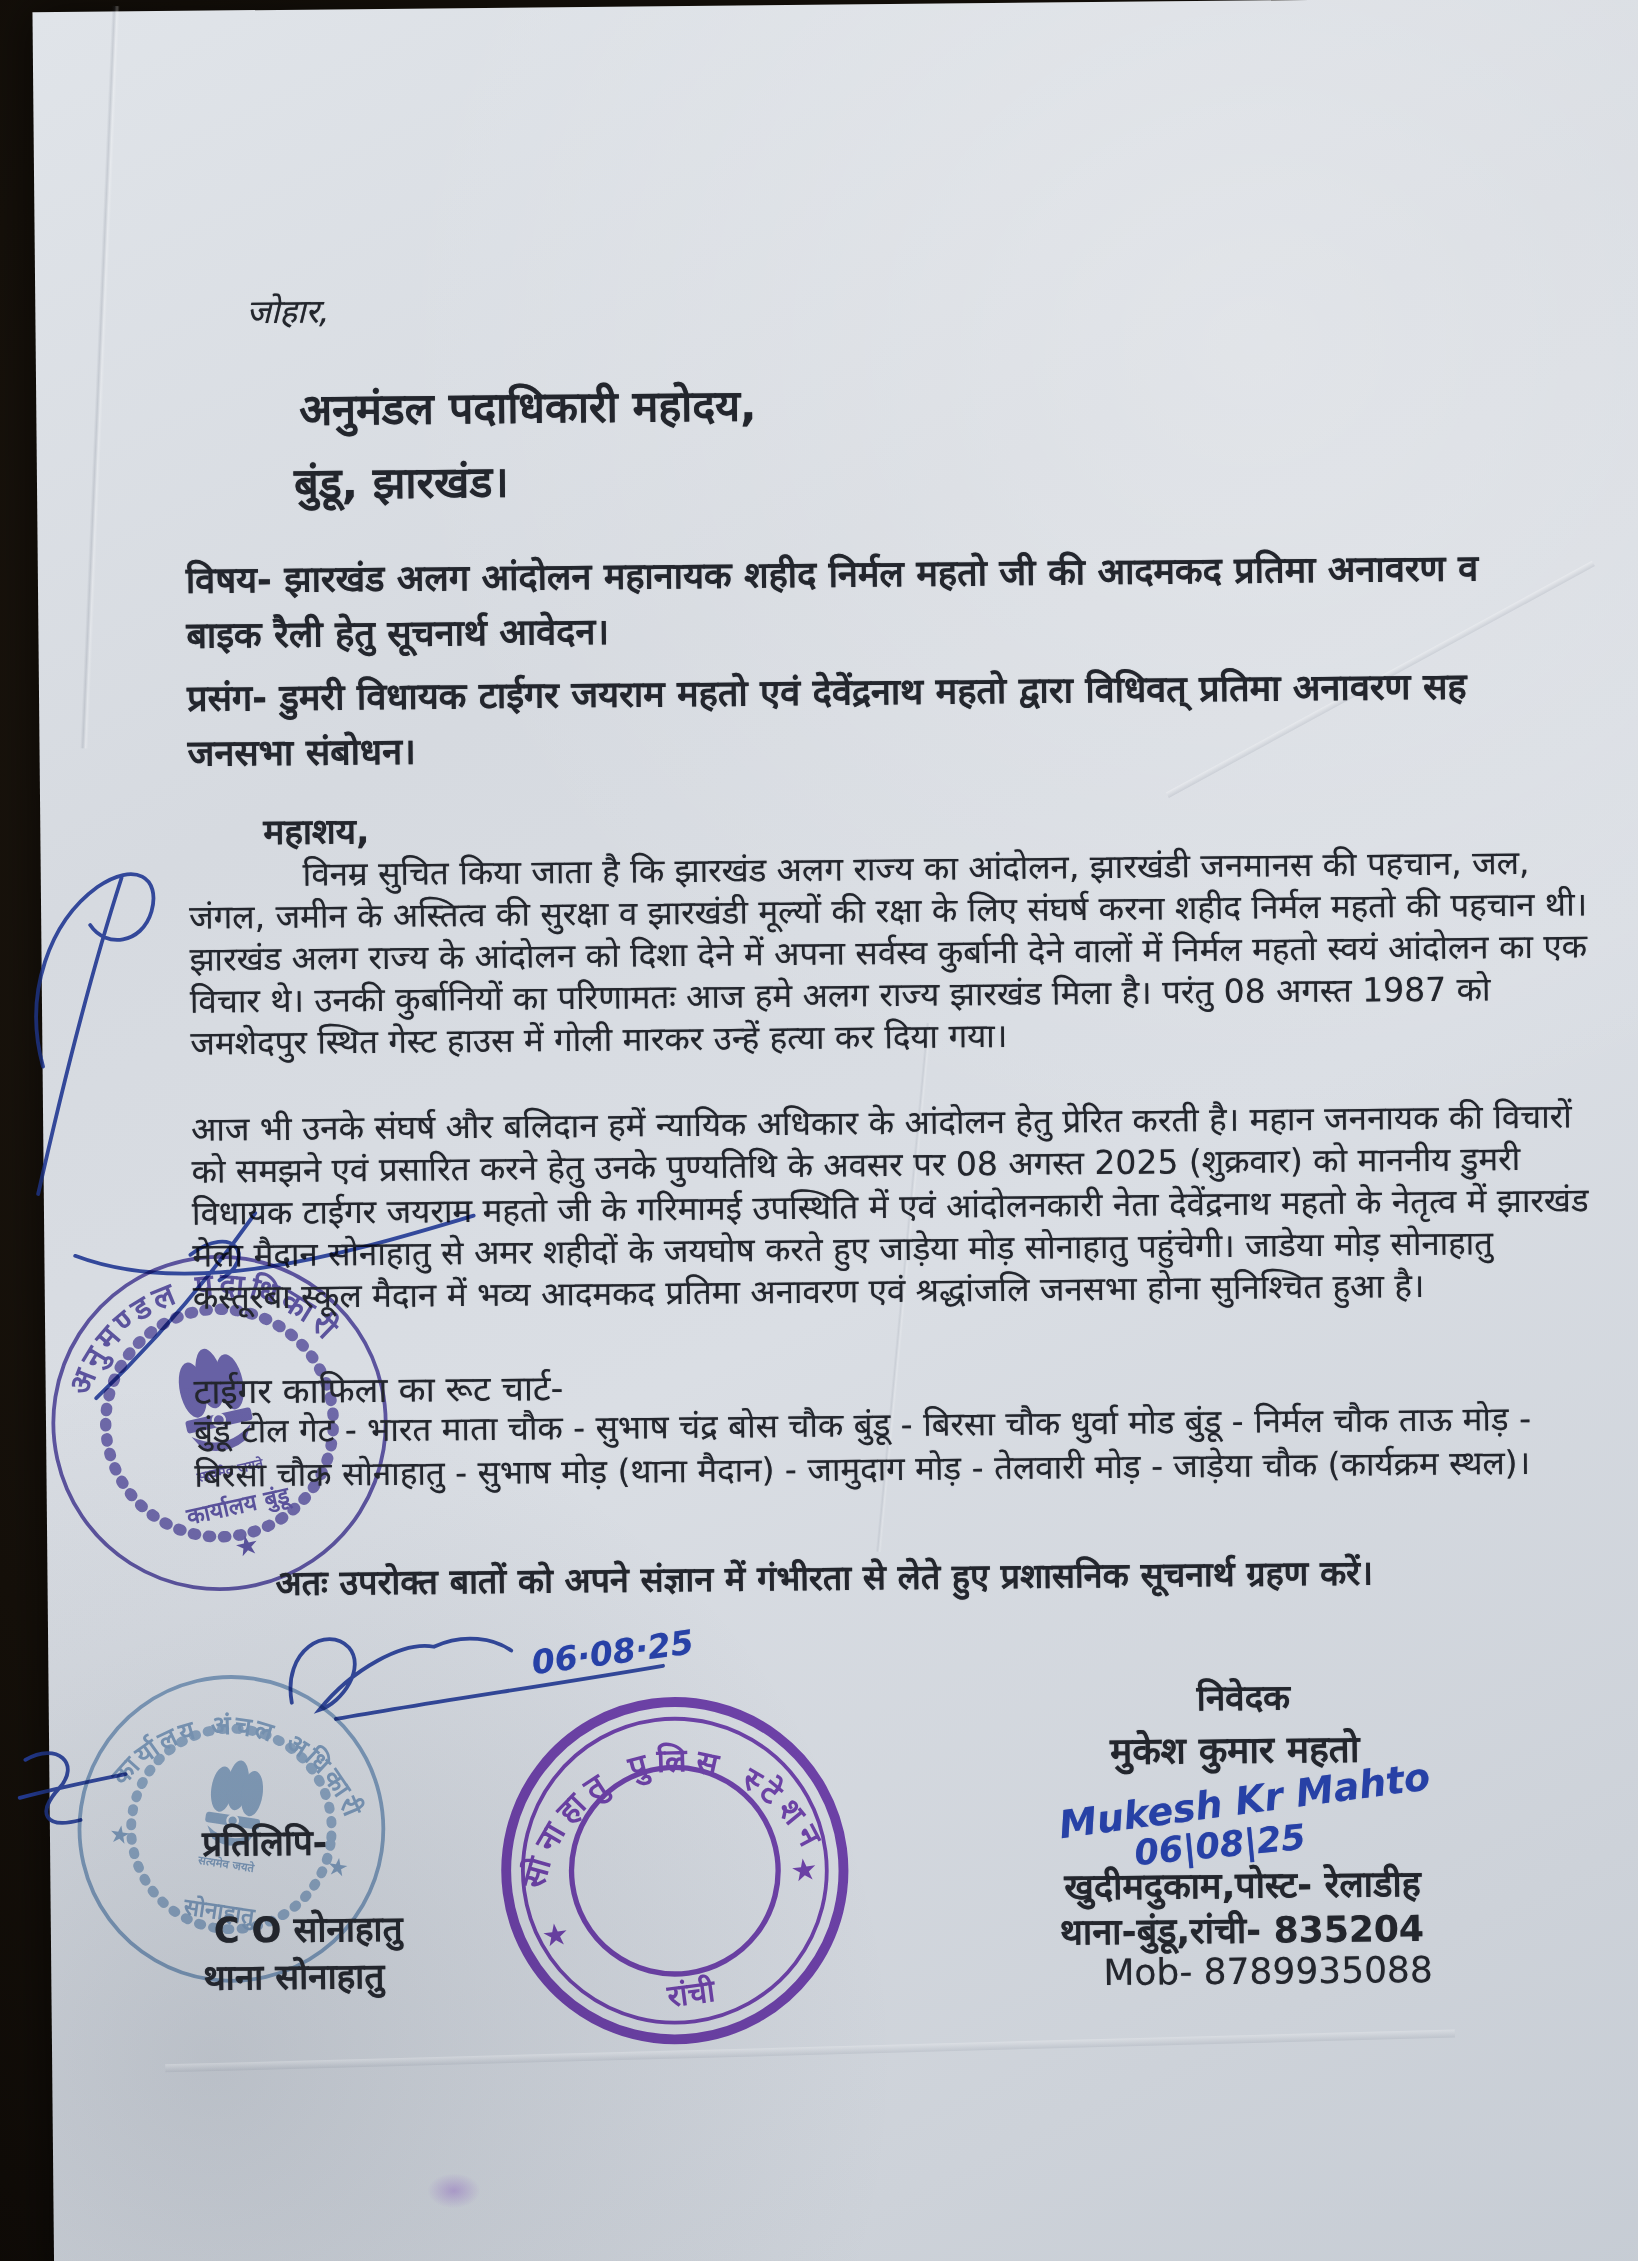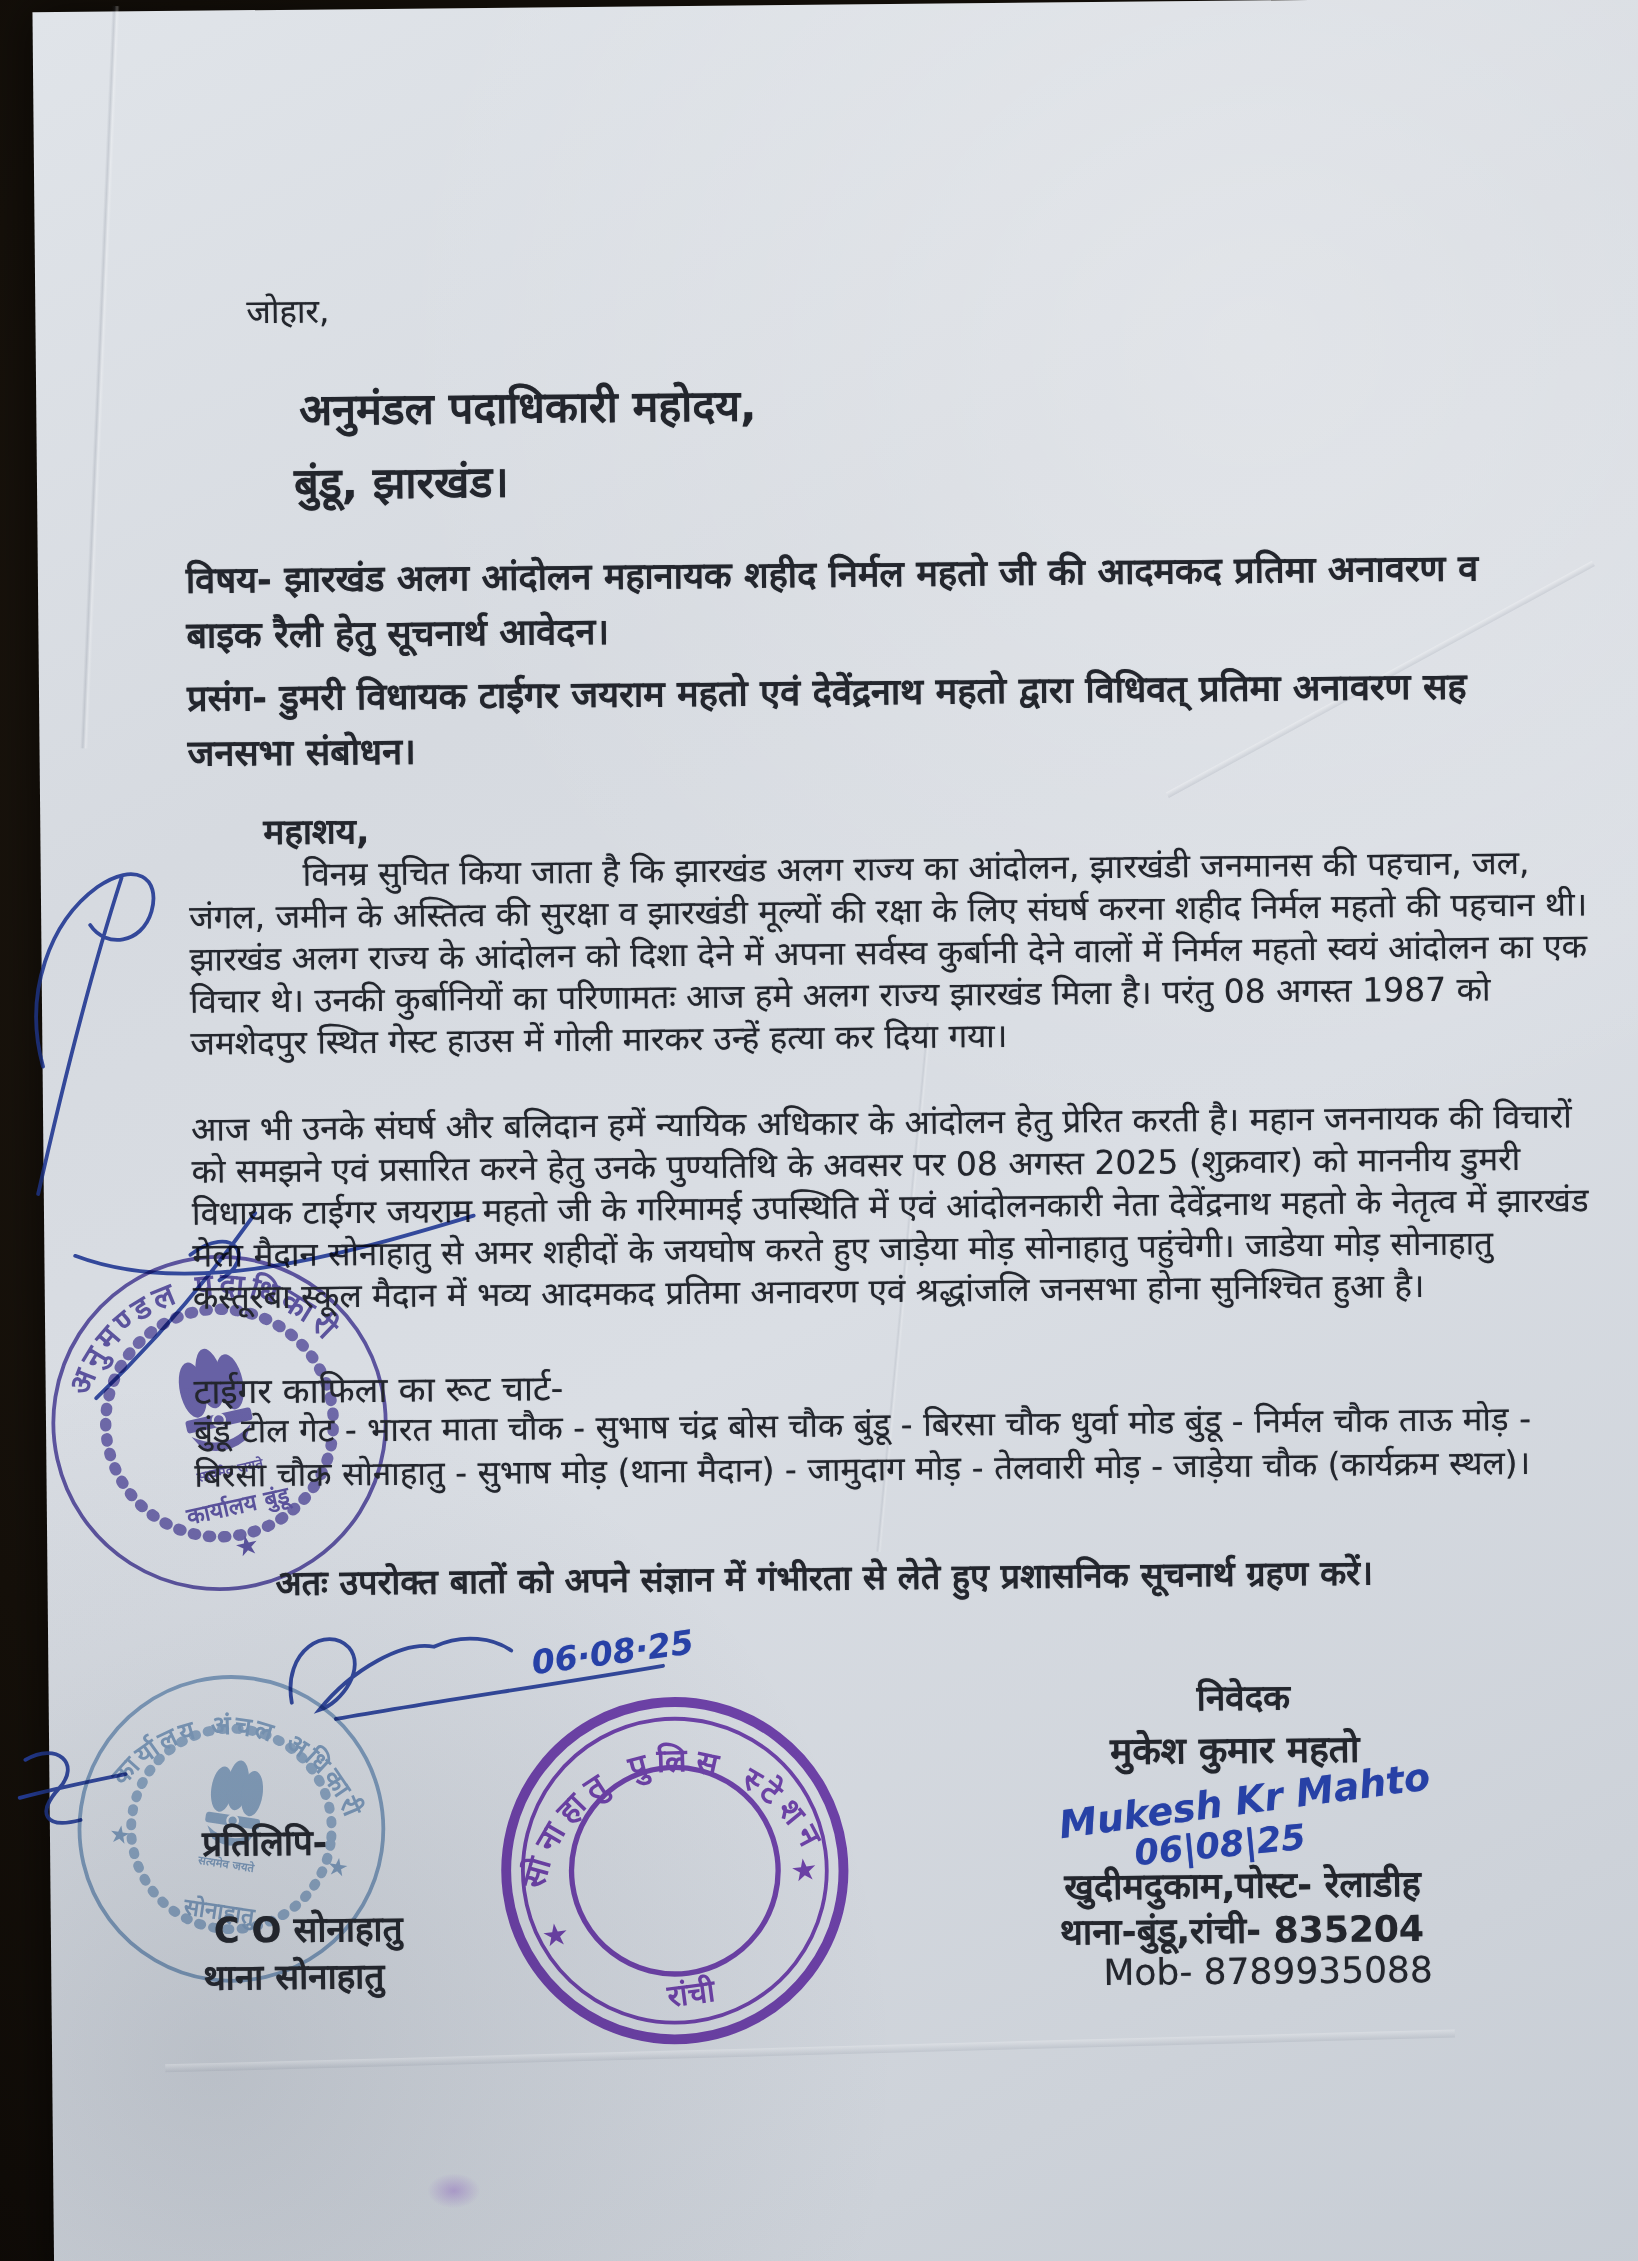--- a/index.html
+++ b/index.html
@@ -95,21 +95,21 @@
           </text>
           <text x="235" y="412" text-anchor="middle" font-size="40" font-weight="700" fill="#6d2eb4">रांची</text>
           <text x="68" y="312" text-anchor="middle" font-size="40" fill="#6d2eb4">★</text>
           <text x="404" y="270" text-anchor="middle" font-size="40" fill="#6d2eb4">★</text>
         </svg>
       </div>
 
       <div class="smudge" style="left:413px;top:2171px;width:53px;height:35px;opacity:.3;
                   background:radial-gradient(closest-side,#6d2eb4,rgba(109,46,180,0));"></div>
 
-      <div class="t print" style="left:250px;top:284px;font-size:33px;">जोहार,</div>
+      <div class="t print" style="left:250px;top:284px;font-size:33px;font-style:italic;">जोहार,</div>
 
       <div class="t print head" style="left:302px;top:375px;font-size:43px;">अनुमंडल पदाधिकारी महोदय,</div>
       <div class="t print head" style="left:296px;top:449px;font-size:43px;">बुंडू, झारखंड।</div>
 
       <div class="t print" style="left:187px;top:548px;width:1373px;font-size:36px;line-height:55px;font-weight:600;">विषय- झारखंड अलग आंदोलन महानायक शहीद निर्मल महतो जी की आदमकद प्रतिमा अनावरण व बाइक रैली हेतु सूचनार्थ आवेदन।</div>
 
       <div class="t print" style="left:187px;top:666px;width:1396px;font-size:36px;line-height:55px;font-weight:600;">प्रसंग- डुमरी विधायक टाईगर जयराम महतो एवं देवेंद्रनाथ महतो द्वारा विधिवत् प्रतिमा अनावरण सह जनसभा संबोधन।</div>
 
       <div class="t print" style="left:262px;top:803px;font-size:35px;font-weight:600;">महाशय,</div>
 

